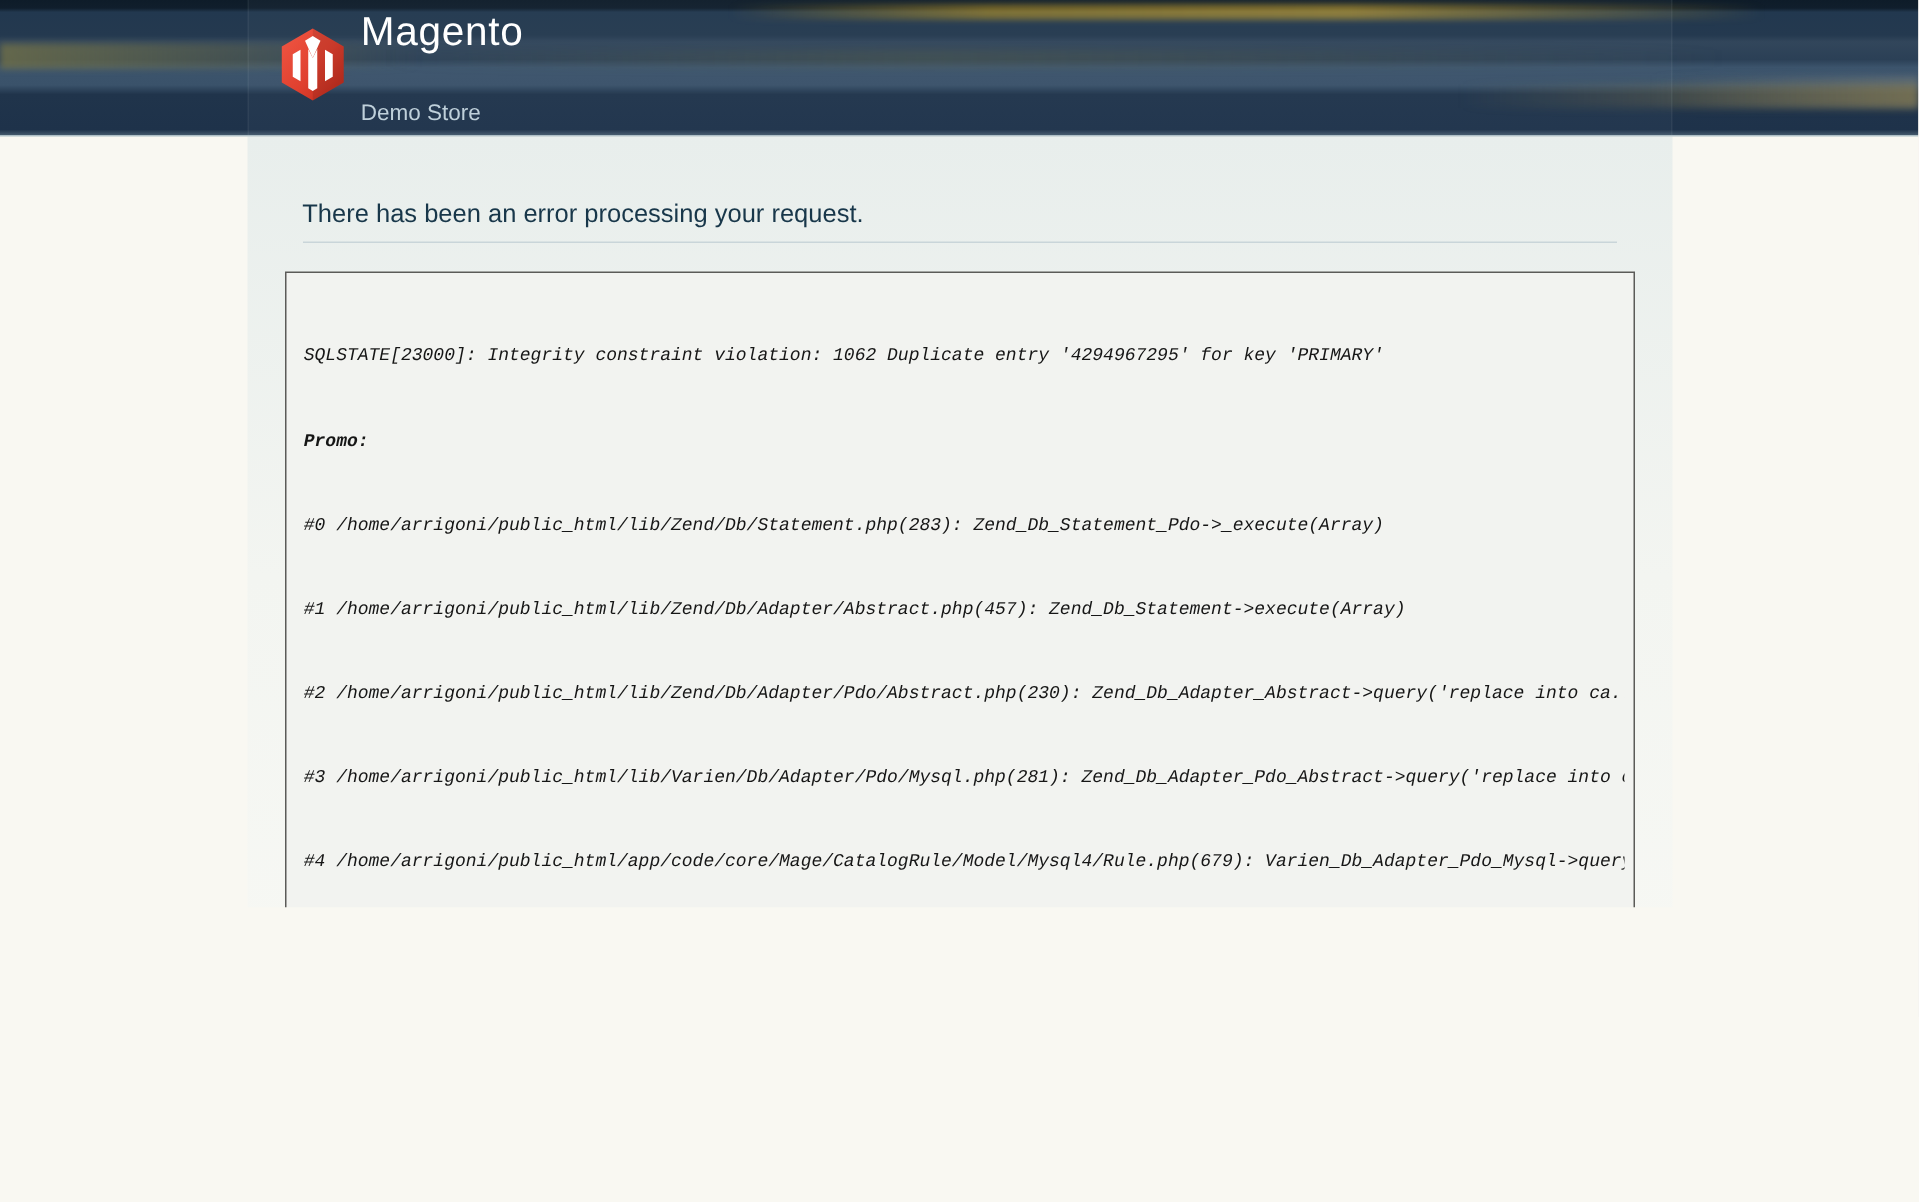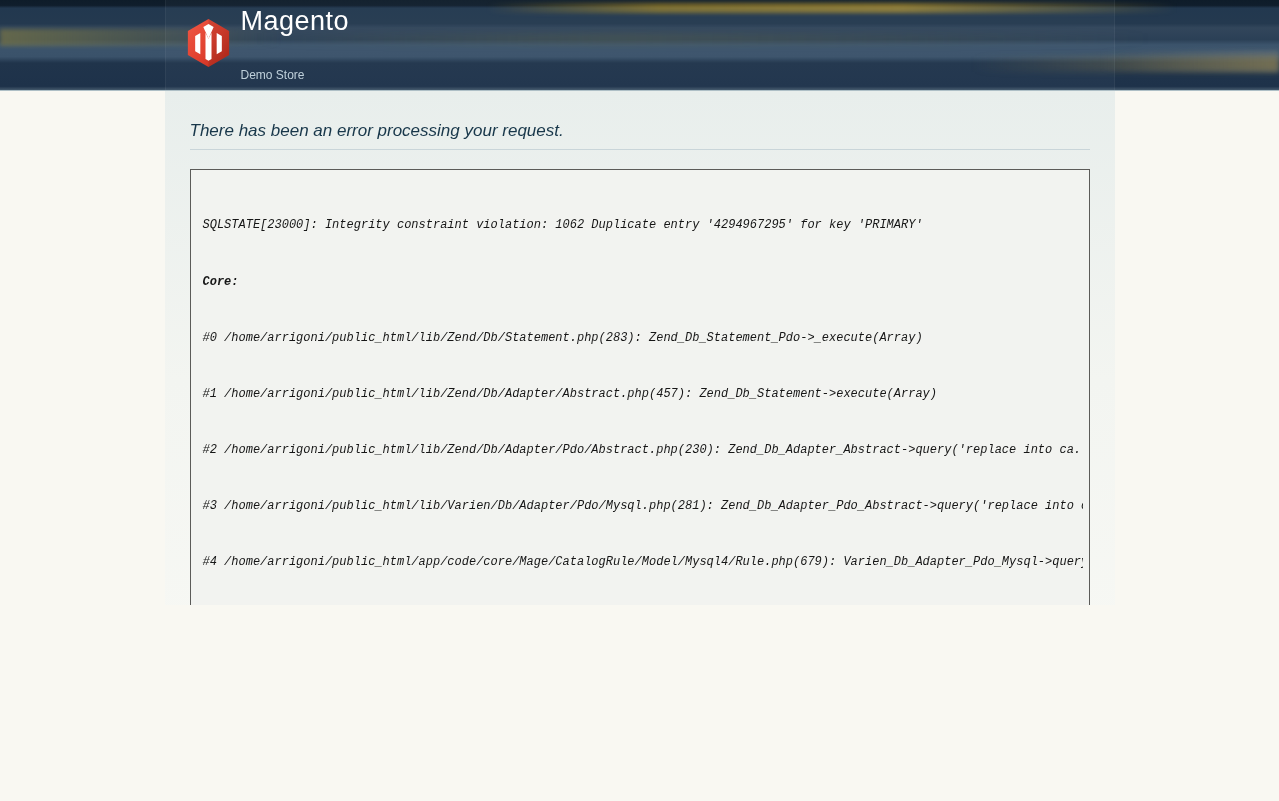--- a/index.html
+++ b/index.html
@@ -48,34 +48,33 @@
     margin: 0 auto;
     background: rgba(130,160,180,0.05);
     border-left: 1px solid rgba(255,255,255,0.05);
     border-right: 1px solid rgba(255,255,255,0.05);
     display: flex; align-items: center;
     padding-left: 21px;
   }
   .logo-wrap { display: flex; align-items: center; }
   .brand-text { margin-left: 11px; color: #ffffff; }
   .brand-name { font-size: 27px; letter-spacing: 0.5px; line-height: 28px; }
-  .brand-sub  { font-size: 12px; color: #bfd0da; line-height: 17px; margin-top: 32px; }
+  .brand-sub  { font-size: 15px; color: #bfd0da; line-height: 17px; margin-top: 32px; }
 
   
   .main-area { min-height: 509px; background: #f9f8f2; }
   .main-col {
     width: 950px; margin: 0 auto; min-height: 509px;
     background: linear-gradient(180deg, #e8eeec 0%, #f3f5f1 35%, #fbfbf7 100%);
     padding: 30px 25px 0 25px;
   }
   .page-heading {
     font-size: 17px; font-weight: 400; color: #18374a;
-    margin: 0; padding: 0 0 8px 0;
+    margin: 12px; padding: 0 0 8px 0;
     border-bottom: 1px solid #c9d5d9;
-    font-style: italic;
   }
   .error-box {
     margin-top: 19px;
     border: 1px solid #5b5b58;
     background: #f2f3f0;
     padding: 9px 6px 7px 6px;
   }
   .trace-pre {
     font-family: "Liberation Mono", monospace;
     font-size: 12px; line-height: 18.7px; color: #161616;
@@ -126,21 +125,21 @@
     </div>
   </div>
 
   <div class="main-area">
     <div class="main-col">
       <h3 class="page-heading">There has been an error processing your request.</h3>
 
       <div class="error-box">
         <div class="trace-pre">
           <div class="trace-line">SQLSTATE[23000]: Integrity constraint violation: 1062 Duplicate entry '4294967295' for key 'PRIMARY'</div>
-          <div class="trace-line trace-bold">Core:</div>
+          <div class="trace-line trace-bold">Promo:</div>
           <div class="trace-line">#0 /home/arrigoni/public_html/lib/Zend/Db/Statement.php(283): Zend_Db_Statement_Pdo-&gt;_execute(Array)</div>
           <div class="trace-line">#1 /home/arrigoni/public_html/lib/Zend/Db/Adapter/Abstract.php(457): Zend_Db_Statement-&gt;execute(Array)</div>
           <div class="trace-line">#2 /home/arrigoni/public_html/lib/Zend/Db/Adapter/Pdo/Abstract.php(230): Zend_Db_Adapter_Abstract-&gt;query('replace into ca...',</div>
           <div class="trace-line">#3 /home/arrigoni/public_html/lib/Varien/Db/Adapter/Pdo/Mysql.php(281): Zend_Db_Adapter_Pdo_Abstract-&gt;query('replace into ca..</div>
           <div class="trace-line">#4 /home/arrigoni/public_html/app/code/core/Mage/CatalogRule/Model/Mysql4/Rule.php(679): Varien_Db_Adapter_Pdo_Mysql-&gt;query('r</div>
           <div class="trace-line">#5 /home/arrigoni/public_html/app/code/core/Mage/CatalogRule/Model/Mysql4/Rule.php(511): Mage_CatalogRule_Model_Mysql4_Rule-&gt;_</div>
           <div class="trace-line">#6 /home/arrigoni/public_html/app/code/core/Mage/Adminhtml/controllers/Promo/CatalogController.php(236): Mage_CatalogRule_Mode</div>
           <div class="trace-line">#7 /home/arrigoni/public_html/app/code/core/Mage/Core/Controller/Varien/Action.php(376): Mage_Adminhtml_Promo_CatalogControlle</div>
           <div class="trace-line">#8 /home/arrigoni/public_html/app/code/core/Mage/Core/Controller/Varien/Router/Standard.php(248): Mage_Core_Controller_Varien_</div>
           

